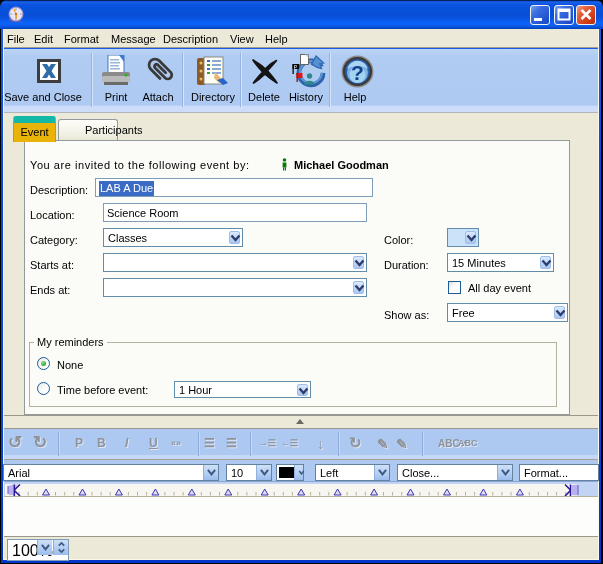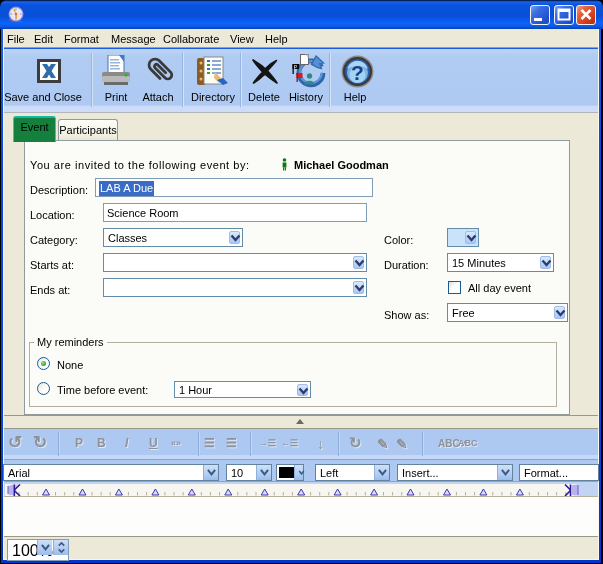--- a/index.html
+++ b/index.html
@@ -24,22 +24,22 @@
   #menubar { position:absolute; left:4px; top:29px; width:594px; height:19px; background:#ece9d8; border-bottom:1px solid #a29f8d; }
   #menubar span { position:absolute; top:4px; }
   
   #toolbar { position:absolute; left:4px; top:49px; width:594px; height:64px;
     background:linear-gradient(180deg,#bdd4f5 0%,#b0ccf2 12%,#aecaf2 80%,#aecaf2 88%, #cddcf8 89%, #cddcf8 98%, #9f9d93 100%); }
   .tsep { position:absolute; top:4px; height:54px; width:1px; background:#d6e2f8; box-shadow:-1px 0 0 #97b5e2; }
   .tbtn-label { position:absolute; top:42px; font-size:11px; color:#000; text-align:center; }
   
   #tabstrip { position:absolute; left:4px; top:113px; width:594px; height:302px; background:#ece9d8; }
   .tab { position:absolute; top:6px; height:22px; background:linear-gradient(180deg,#fefefa,#f1efe2 70%,#e8e5d2 100%); border:1px solid #919b9c; border-bottom:none; border-radius:3px 3px 0 0; font-size:11px; text-align:center; padding-top:4px; }
-  #tab-event { left:9px; top:3px; width:43px; height:26px; background:#15803d; border-top:2px solid #14b8a6; z-index:5; padding-top:3px; }
-  #tab-part { left:54px; width:60px; }
+  #tab-event { left:9px; top:3px; width:43px; height:26px; background:#eab308; border-top:7px solid #14b8a6; z-index:5; padding-top:3px; }
+  #tab-part { left:54px; width:60px;padding-left:26px; }
   #tab-adv  { left:116px; width:62px; }
   
   #panel { position:absolute; left:24px; top:140px; width:546px; height:275px; background:#fbfbf8; border:1px solid #919b9c; z-index:4; }
   .lbl { position:absolute; font-size:11px; }
   .input { position:absolute; height:19px; background:#fff; border:1px solid #7f9db9; font-size:11px; padding:3px 2px 0 3px; }
   
   .dd { position:absolute; height:19px; background:#fff; border:1px solid #638cab; font-size:11px;padding-left:7px; }
   .dd .txt { position:absolute; left:4px; top:3px; white-space:nowrap; }
   .dd .btn { position:absolute; right:2px; top:2px; width:11px; height:13px; border-radius:2px;
      background:linear-gradient(180deg,#dce9fc 0%,#c3d8f8 45%,#abc7f2 100%); border:1px solid #a0bce8; }
@@ -102,21 +102,21 @@
       </svg></div>
   <div class="winbtn" id="btn-close"><svg width="18" height="18">
         <path d="M4.5 4 L13.5 13 M13.5 4 L4.5 13" stroke="#fff" stroke-width="2.6"></path>
       </svg></div>
 </div>
 <div id="menubar">
   <span style="left:3px">File</span>
     <span style="left:30px">Edit</span>
     <span style="left:60px">Format</span>
     <span style="left:107px">Message</span>
-    <span style="left:159px">Collaborate</span>
+    <span style="left:159px">Description</span>
     <span style="left:226px">View</span>
     <span style="left:261px">Help</span>
 </div>
 <div id="toolbar">
   <div class="tsep" style="left:88px"></div>
   <div class="tsep" style="left:179px"></div>
   <div class="tsep" style="left:237px"></div>
   <div class="tsep" style="left:326px"></div>
 
   <svg class="abs" style="left:33px;top:10px" width="24" height="24" viewBox="0 0 24 24">
@@ -343,21 +343,21 @@
   </div>
 <div class="bdd" style="left:315px;width:75px">
     <div class="txt">Left</div>
     <div class="btn">
       <svg width="11" height="9" viewBox="0 0 12 10">
         <path d="M2 2 L6 7 L10 2" fill="none" stroke="#3a5a84" stroke-width="2.2"></path>
       </svg>
     </div>
   </div>
 <div class="bdd" style="left:397px;width:116px">
-    <div class="txt">Insert...</div>
+    <div class="txt">Close...</div>
     <div class="btn">
       <svg width="11" height="9" viewBox="0 0 12 10">
         <path d="M2 2 L6 7 L10 2" fill="none" stroke="#3a5a84" stroke-width="2.2"></path>
       </svg>
     </div>
   </div>
 <div class="bdd" style="left:519px;width:80px">
     <div class="txt">Format...</div>
   </div>
 

